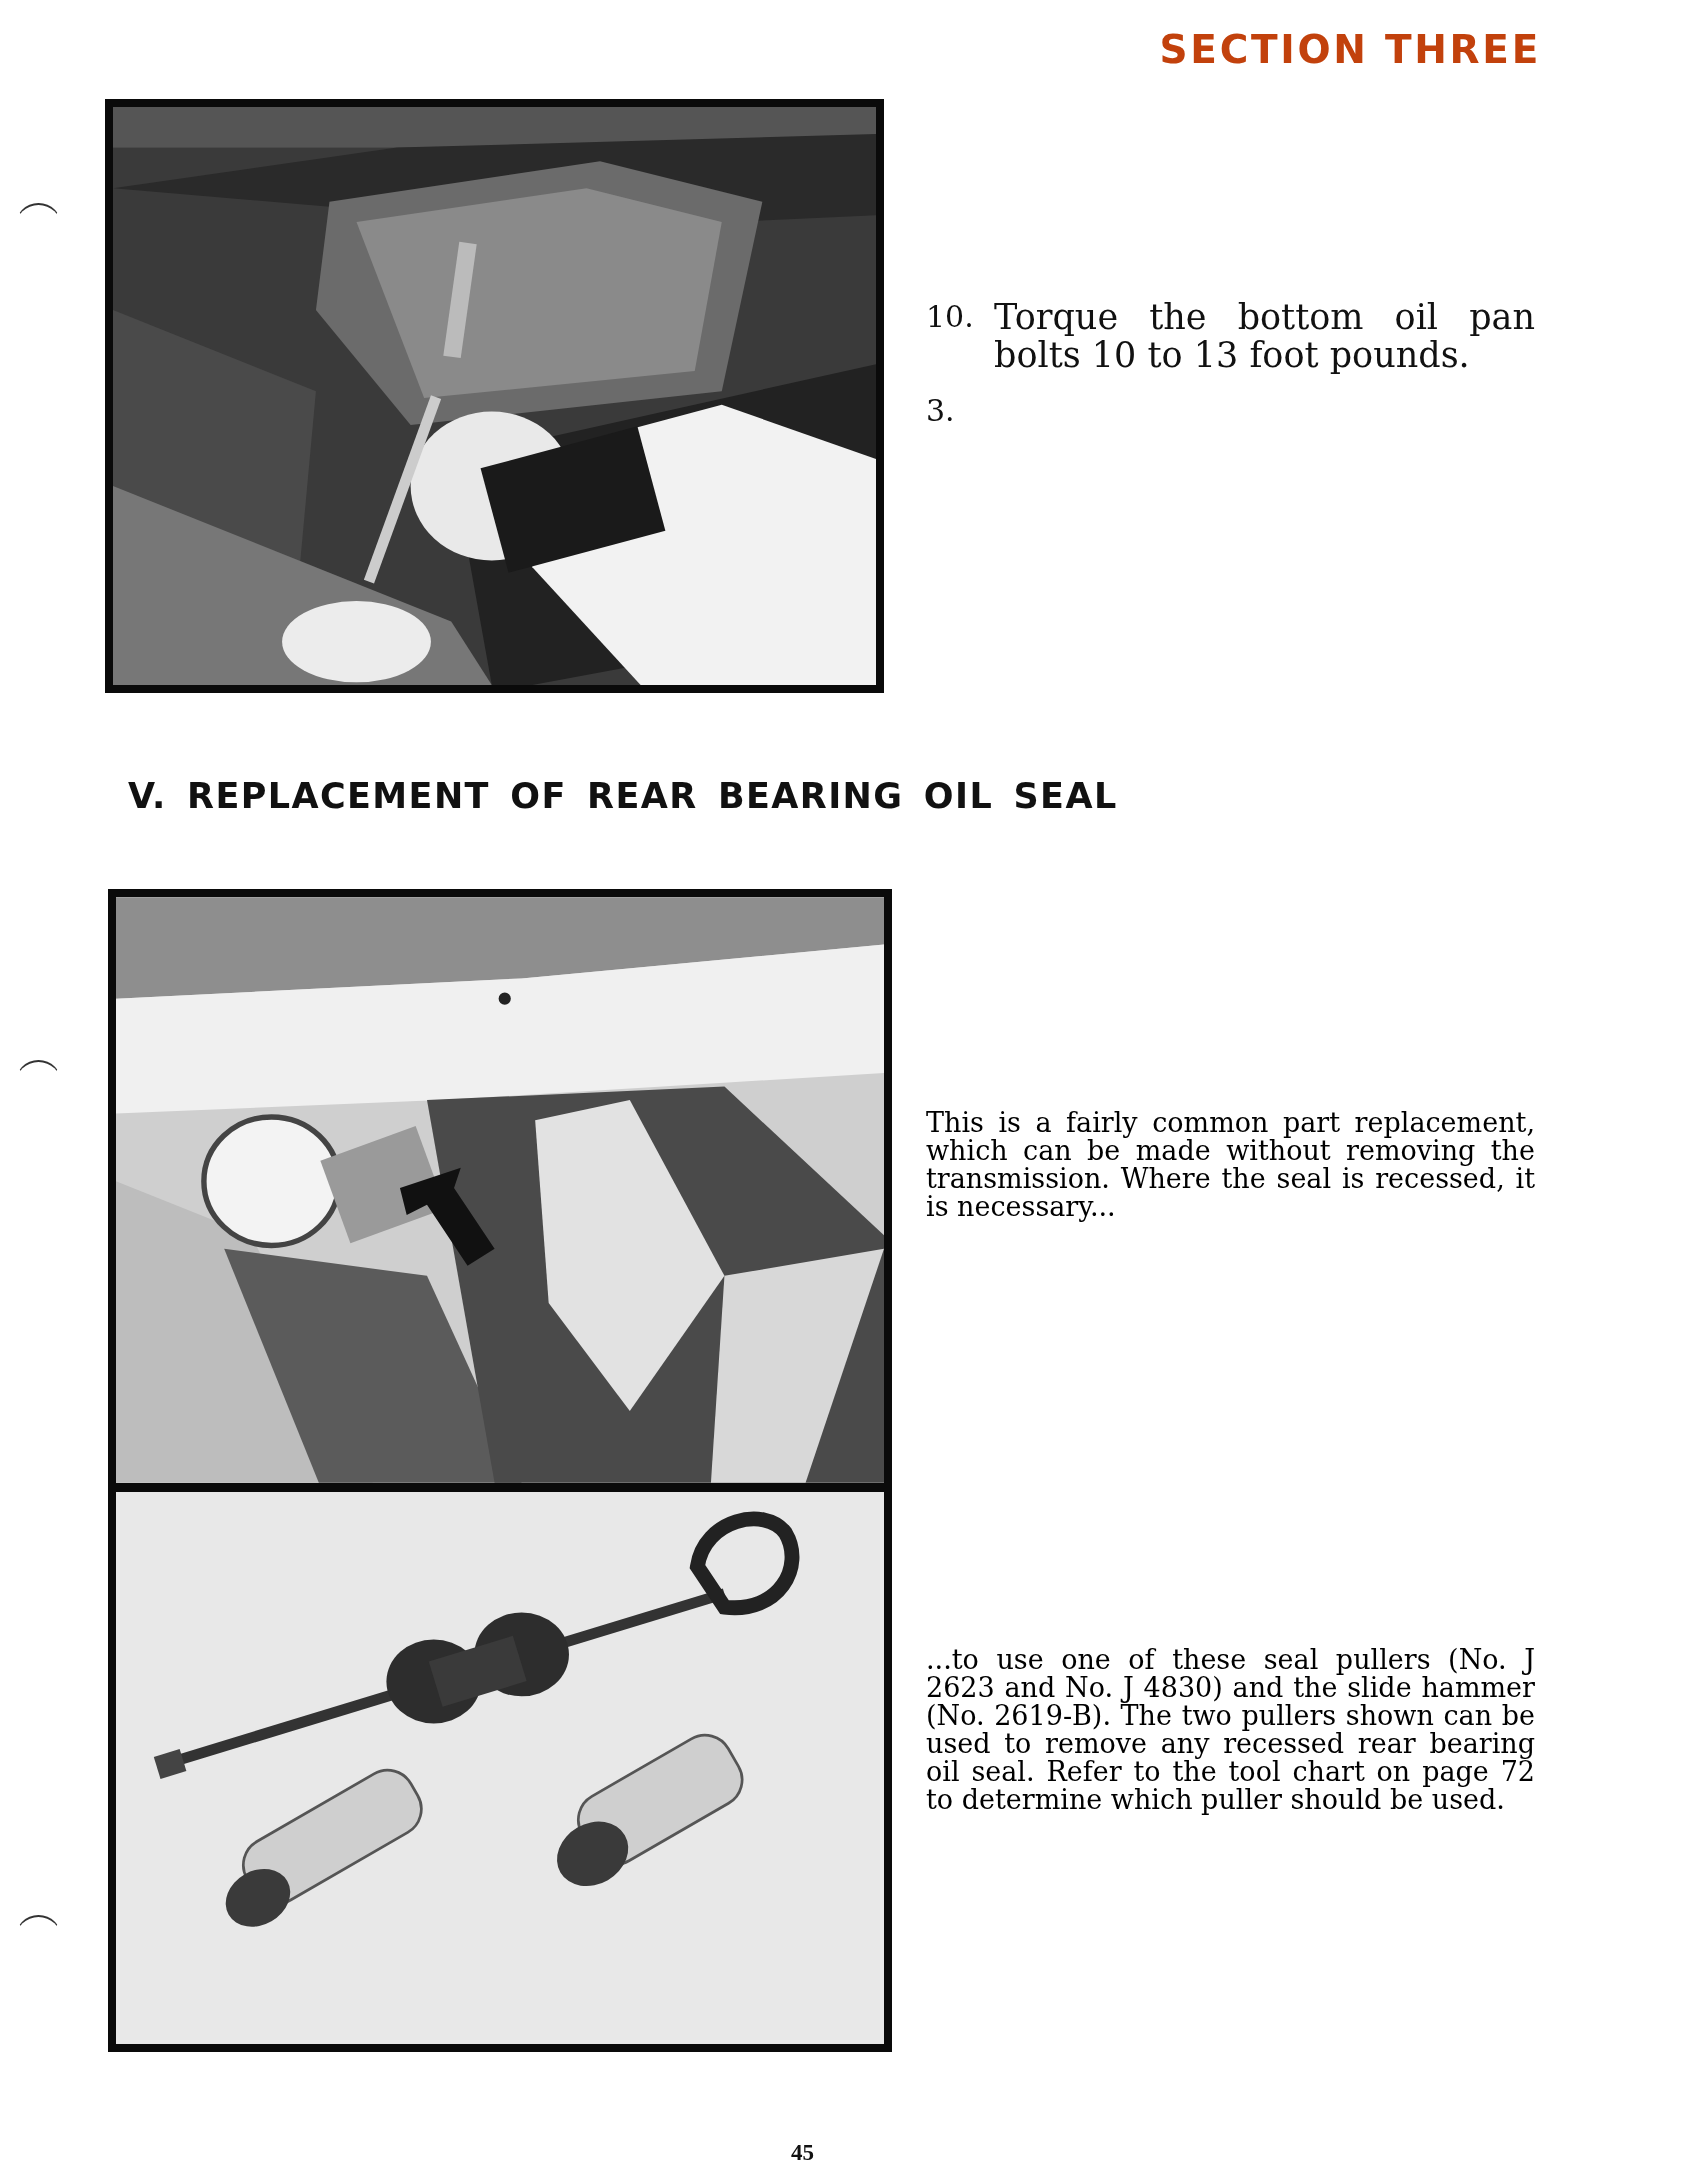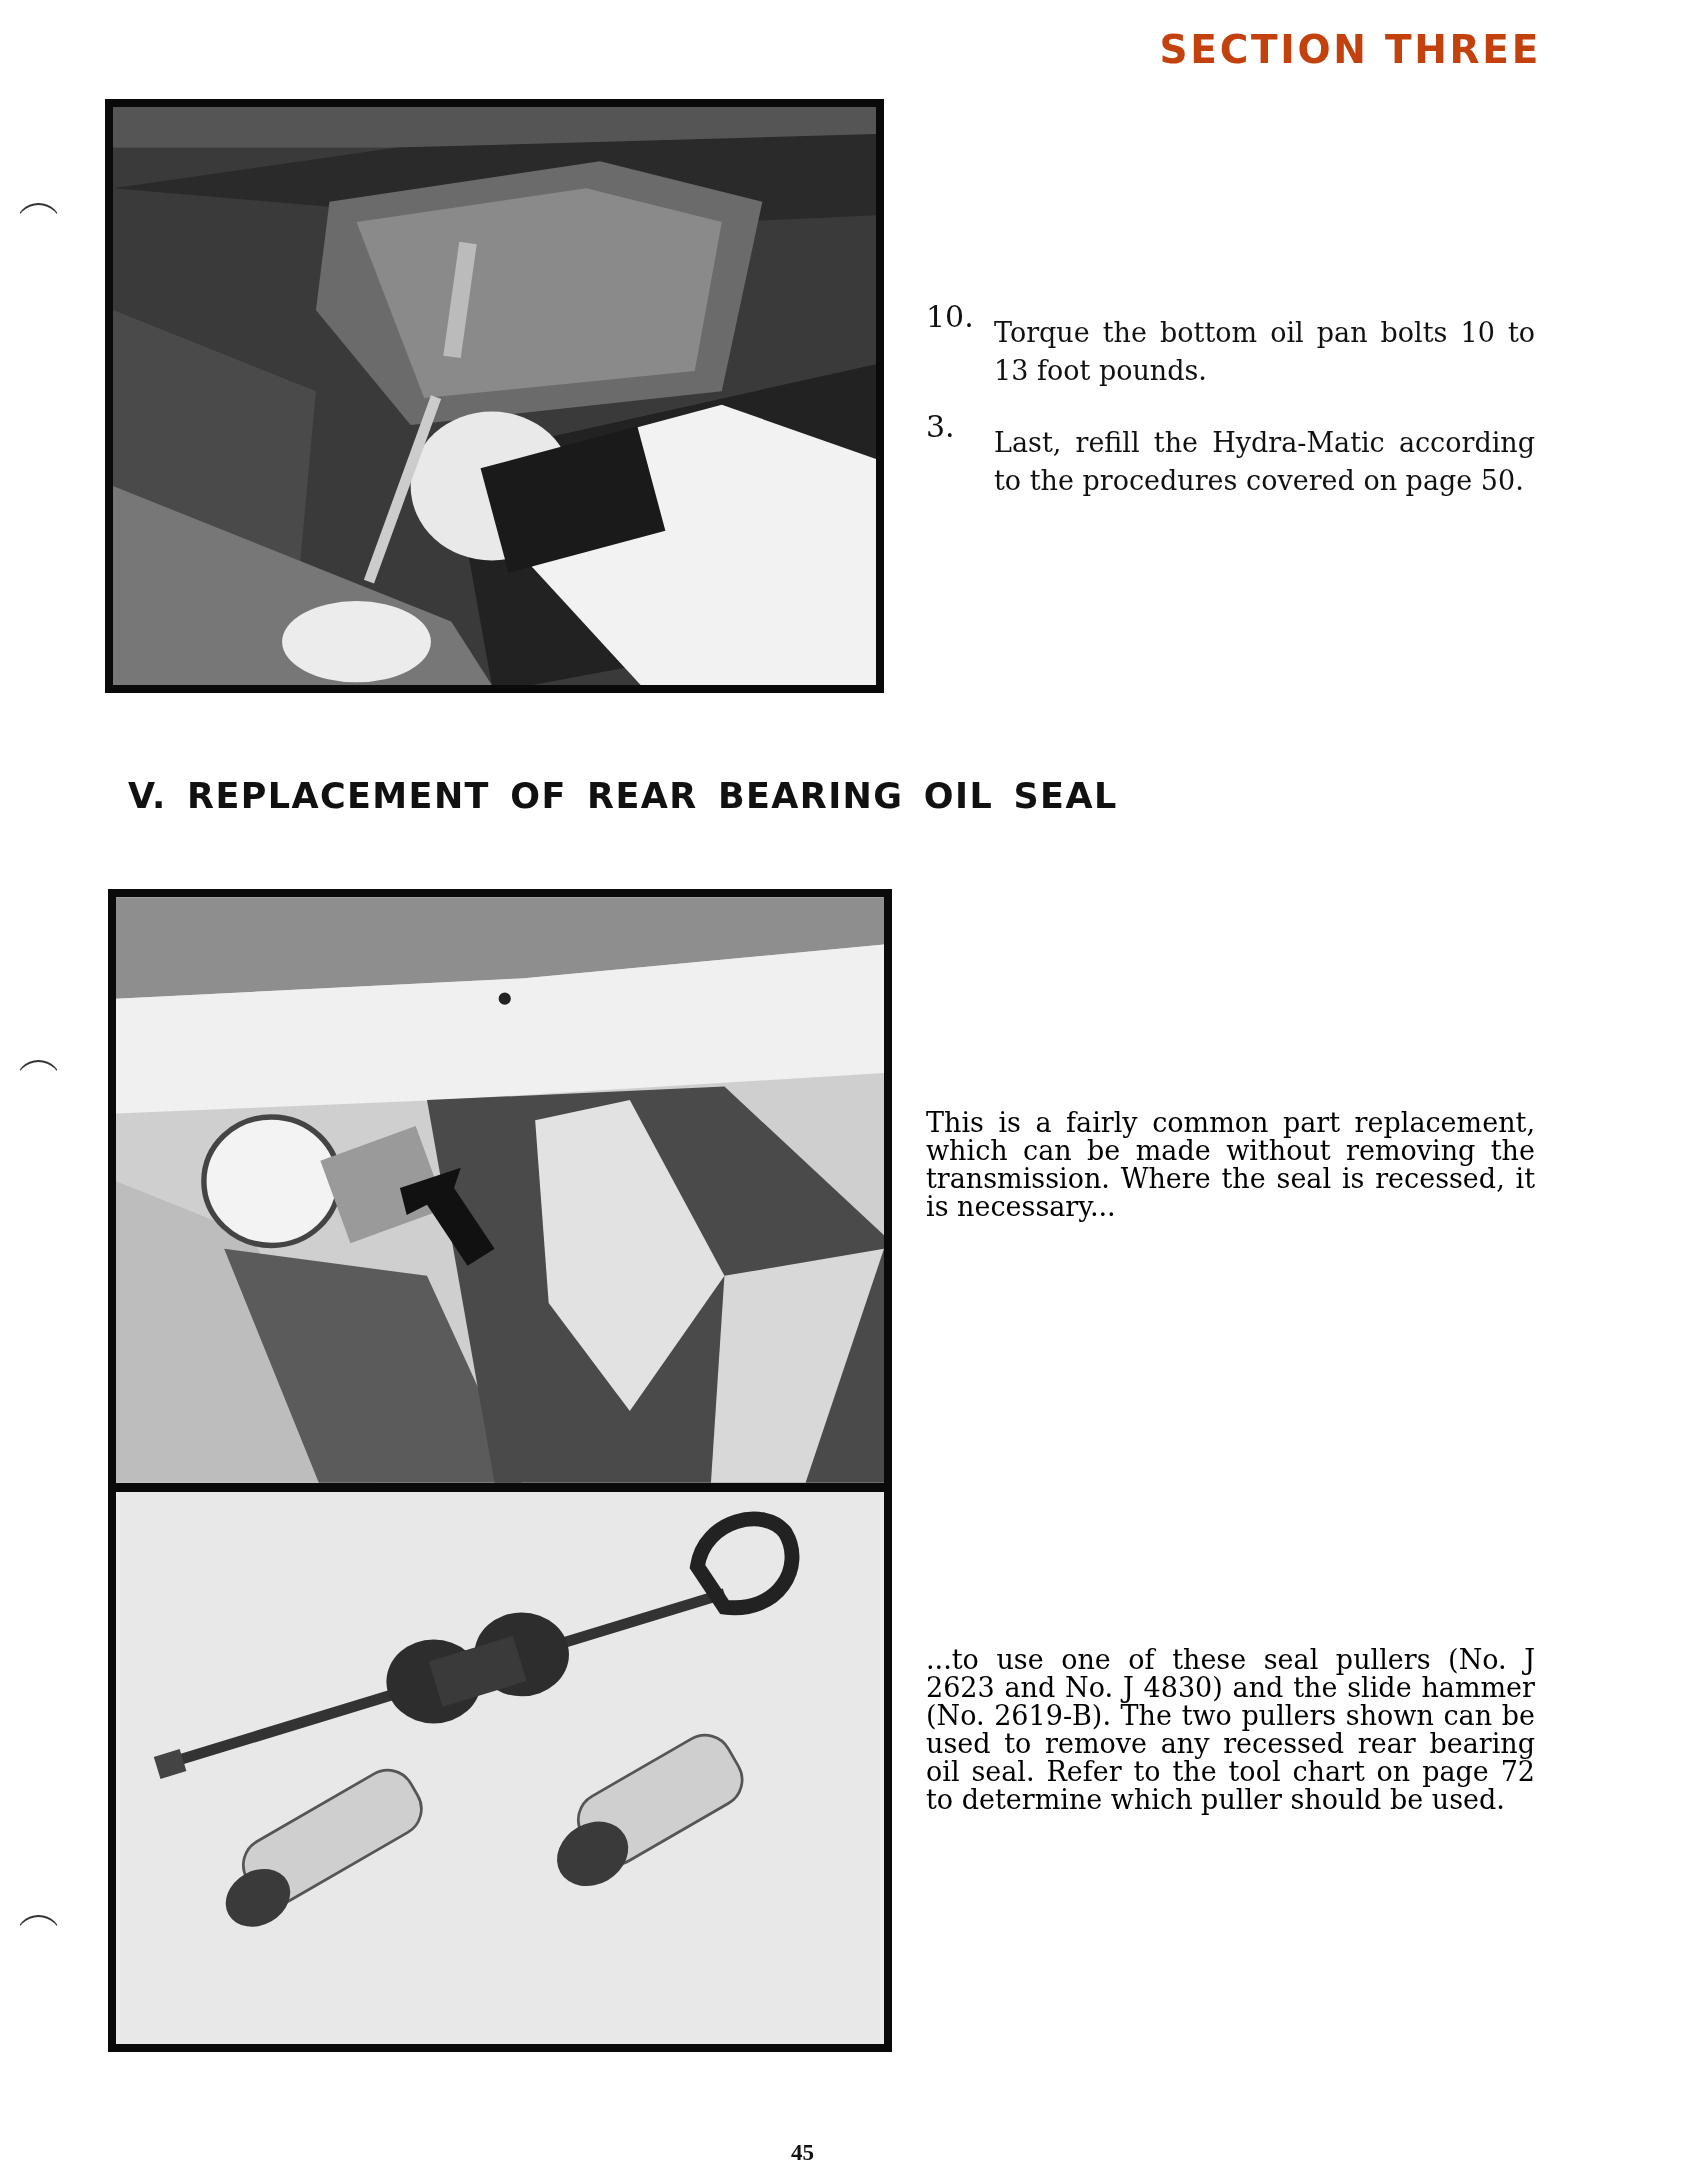--- a/index.html
+++ b/index.html
@@ -13,21 +13,21 @@
 
   .photo { background:#fff; border:8px solid #0a0a0a; box-sizing:border-box; overflow:hidden; }
   .photo-1 { left:105px; top:99px; width:779px; height:594px; }
   .photo-2 { left:108px; top:889px; width:784px; height:1163px; }
   .photo-2 .divider { position:absolute; left:0; right:0; top:586px; height:9.5px; background:#0a0a0a; }
 
   .para { font-size:27px; line-height:28px; text-align:justify; color:#000000; }
   .list { left:926px; top:298px; width:609px; }
   .list-item { display:flex; margin-bottom:17.6px; }
   .list-num { width:68px; flex:none; font-size:30px; line-height:38px; }
-  .list-text { flex:1; font-size:27px; line-height:38px; text-align:justify;margin-top:16px; }
+  .list-text { flex:1; font-size:35px; line-height:38px; text-align:justify; }
 
   .subheading { left:128px; top:776px; font-family:"DejaVu Sans", "Liberation Sans", sans-serif;
     font-weight:bold; font-size:35px; letter-spacing:1.4px; word-spacing:6.8px; color:#111; }
 
   .para-1 { left:926px; top:1109px; width:609px; }
   .para-2 { left:926px; top:1646px; width:609px; }
 
   .page-number { left:791px; top:2140px; font-family:Liberation Serif, serif;
     font-weight:900; font-size:23px; }
 
@@ -62,21 +62,20 @@
   </svg>
 </div>
 
 <div class="abs list">
   <div class="list-item">
     <span class="list-num">10.</span>
     <span class="list-text">Torque the bottom oil pan bolts 10 to 13 foot pounds.</span>
   </div>
   <div class="list-item">
     <span class="list-num">3.</span>
-    <span class="list-text">Last, refill the Hydra-Matic according to the procedures covered on page 50.</span>
   </div>
 </div>
 
 <div class="abs subheading">V.  REPLACEMENT OF REAR BEARING OIL SEAL</div>
 
 <div class="abs photo photo-2">
   <svg style="position:absolute;left:0;top:0" width="768" height="586" viewBox="0 0 1136 866">
     <rect width="1136" height="866" fill="#cfcfcf"></rect>
     <path d="M0 0 L1136 0 L1136 70 L600 120 L0 150 Z" fill="#8e8e8e"></path>
     <path d="M0 150 L600 120 L1136 70 L1136 260 L480 300 L0 320 Z" fill="#f0f0f0"></path>

